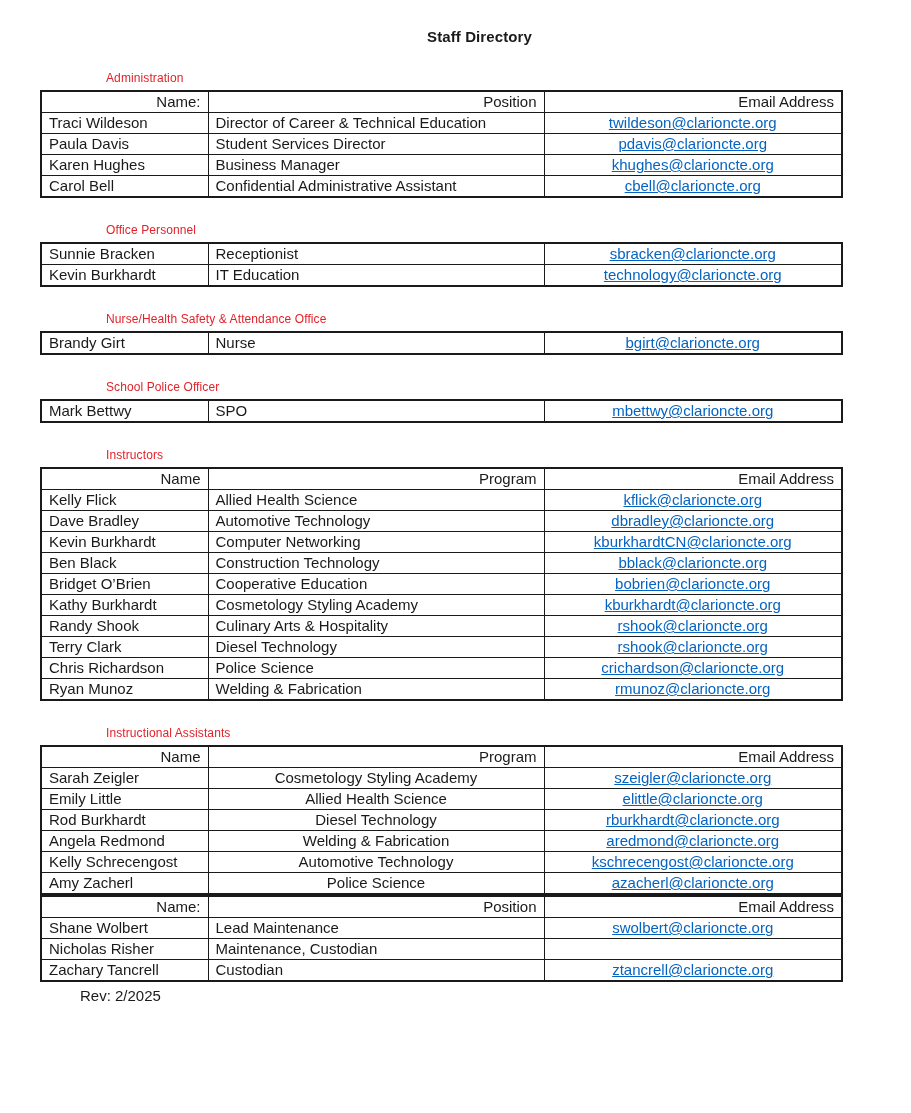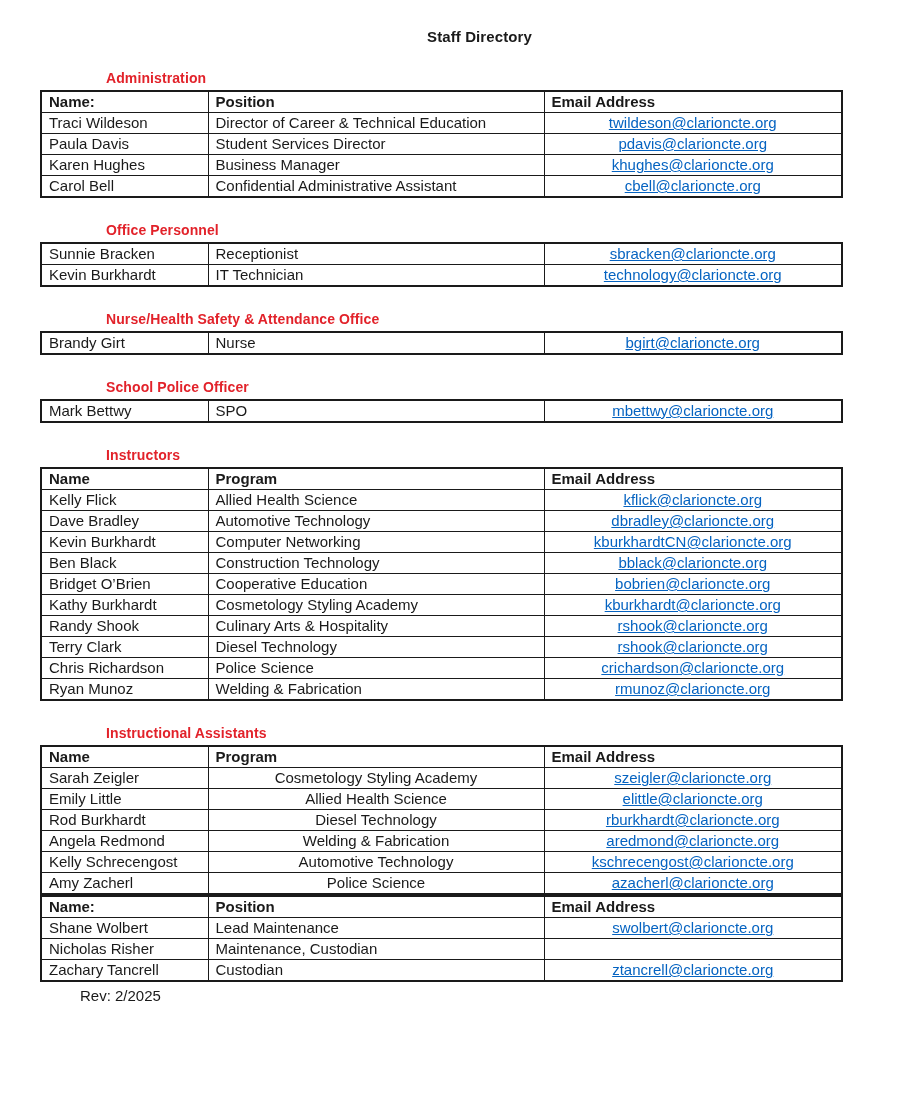--- a/index.html
+++ b/index.html
@@ -9,33 +9,33 @@
     width:911px; height:1113px; background:#ffffff; overflow:hidden;
     font-family:"Liberation Sans", sans-serif; color:var(--ink);
   }
   .page { padding-top:28px; }
   .doc-title {
     text-align:center; font-size:15px; font-weight:600; letter-spacing:.1px;
     margin:0 0 4px 0; line-height:18px;padding-left:48px;
   }
   .content { margin-left:40px; width:801px; }
   .section-heading {
-    color:var(--red); font-weight:700; font-size:14px; line-height:16px;
+    color:var(--red); font-weight:400; font-size:12px; line-height:16px;
     margin:24px 0 4px 66px; letter-spacing:.1px;
   }
   table {
     border-collapse:collapse; table-layout:fixed; width:801px;
     border:2px solid var(--ink);
   }
   th, td {
     border:1.5px solid var(--ink);
     font-size:15px; line-height:20px; height:21px;
     padding:0 7px; white-space:nowrap; overflow:hidden;
   }
-  th { font-weight:700; text-align:left; }
+  th { font-weight:400; text-align:right; }
   td { text-align:left; }
   td.c { text-align:center; }
   a.email { color:var(--blue); text-decoration:underline; cursor:pointer; }
   .footer { font-size:15px; line-height:18px; margin:5px 0 0 80px; }
 </style>
 </head>
 <body>
 
 <div class="page">
   <div class="doc-title">Staff Directory</div>
@@ -90,21 +90,21 @@
           </colgroup>
 
       <tbody>
             <tr>
               <td>Sunnie Bracken</td>
               <td>Receptionist</td>
               <td class="c"><a class="email" href="mailto:sbracken@clarioncte.org">sbracken@clarioncte.org</a></td>
             </tr>
             <tr>
               <td>Kevin Burkhardt</td>
-              <td>IT Technician</td>
+              <td>IT Education</td>
               <td class="c"><a class="email" href="mailto:technology@clarioncte.org">technology@clarioncte.org</a></td>
             </tr>
           </tbody>
     </table>
   </section>
 
   <section class="section">
     <div class="section-heading">Nurse/Health Safety &amp; Attendance Office</div>
     <table>
       <colgroup>

